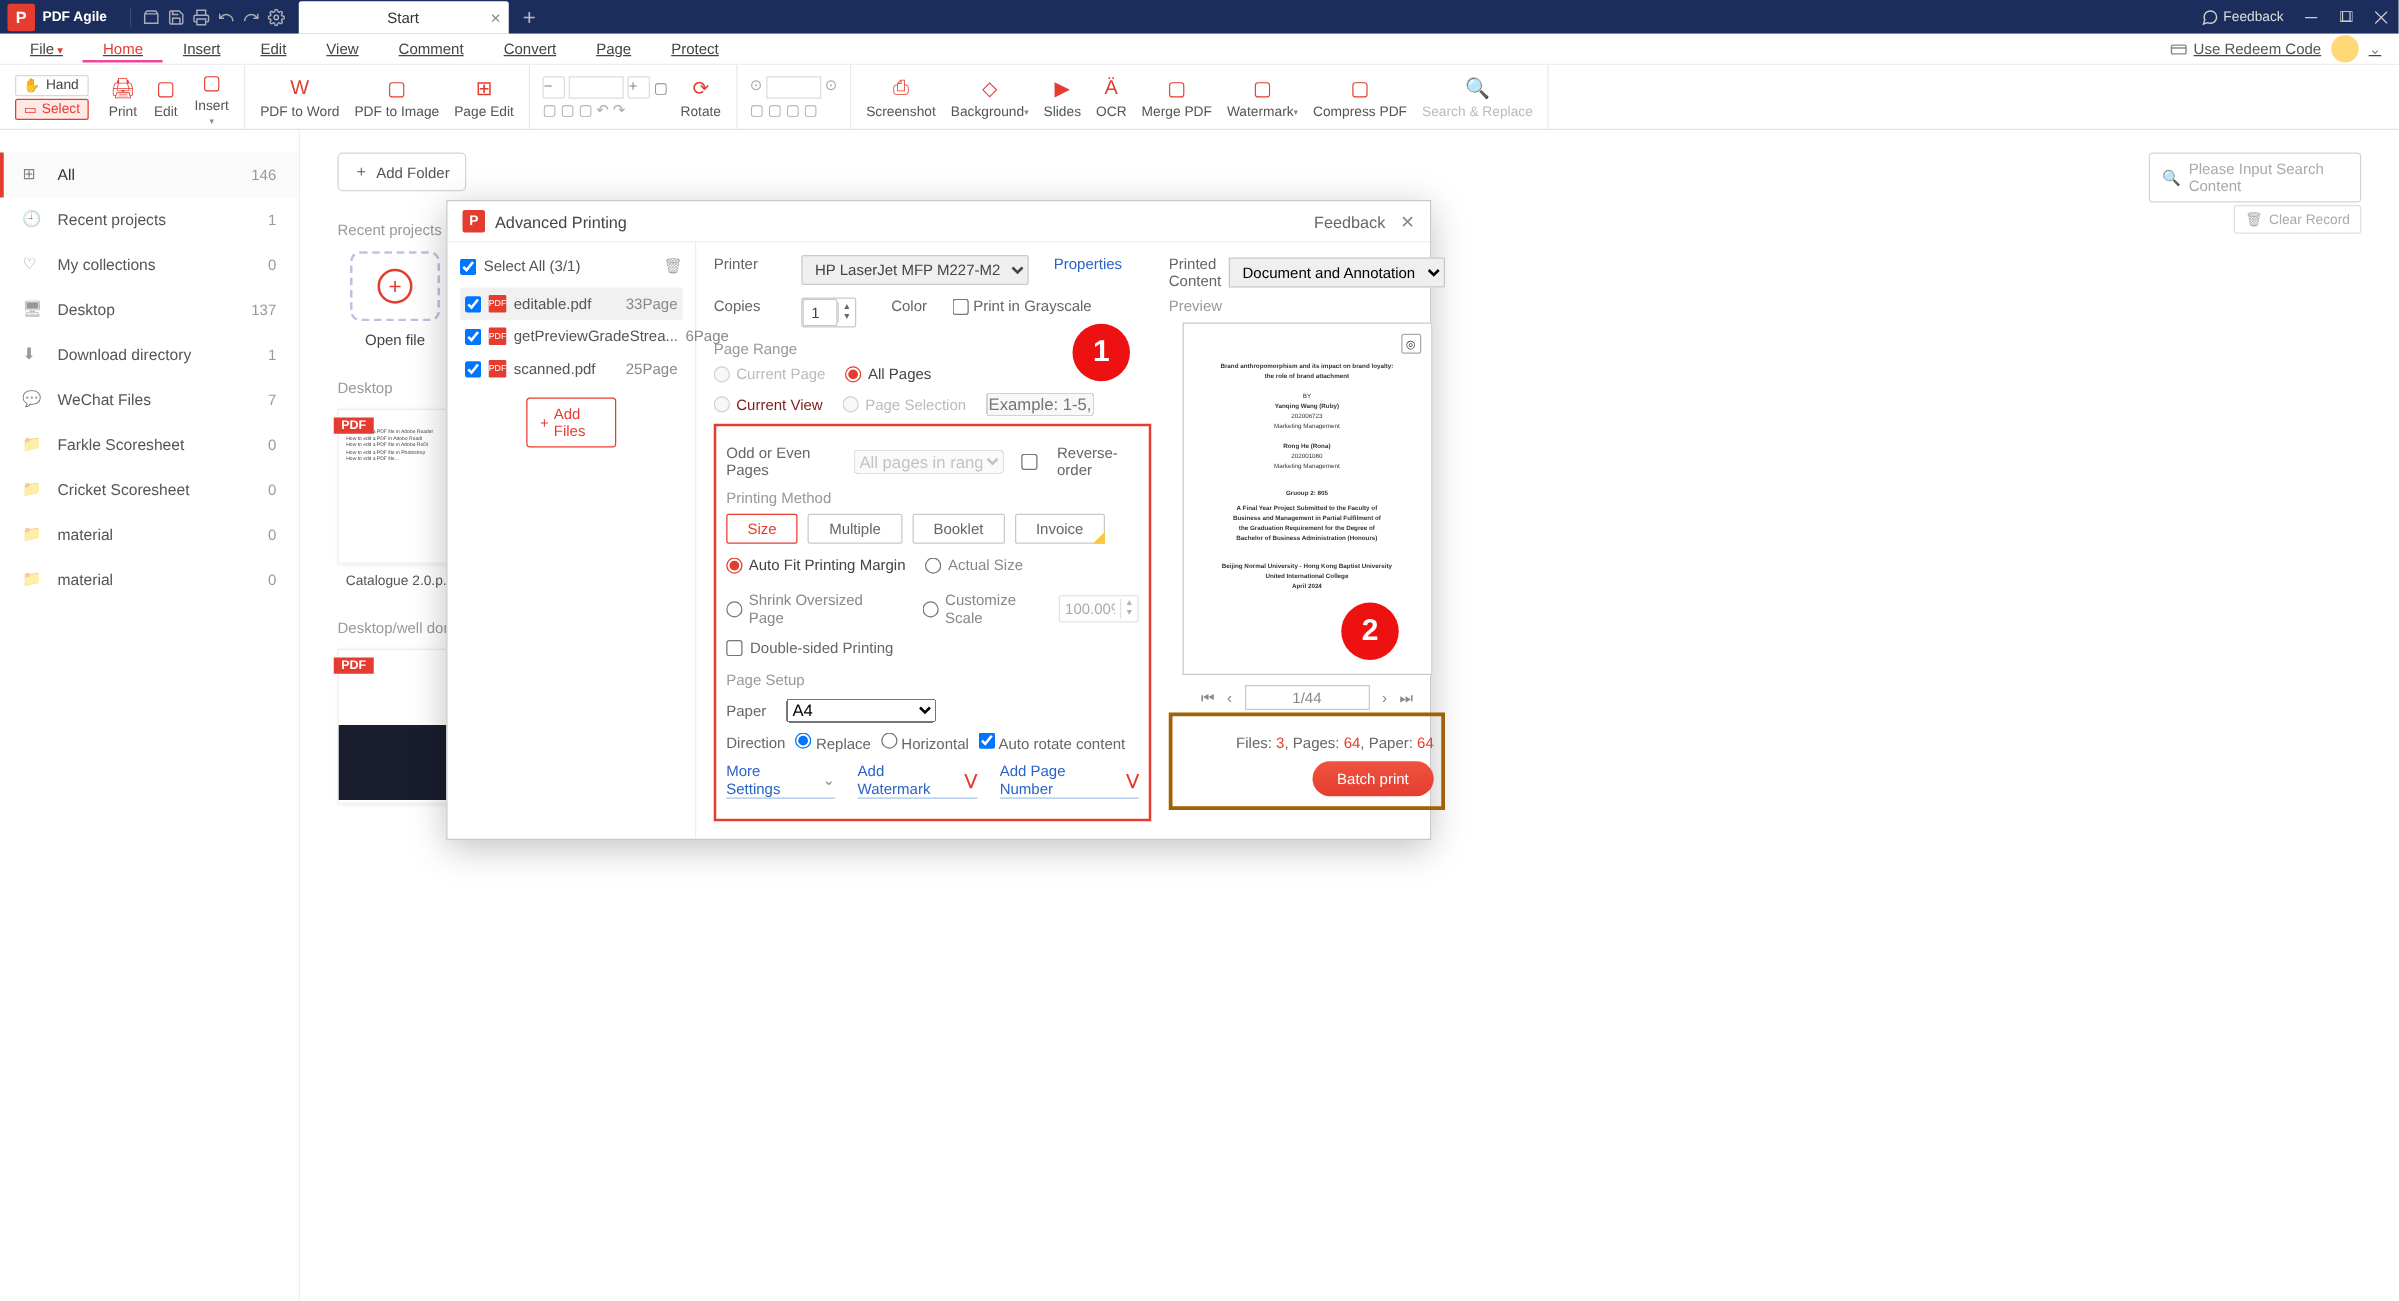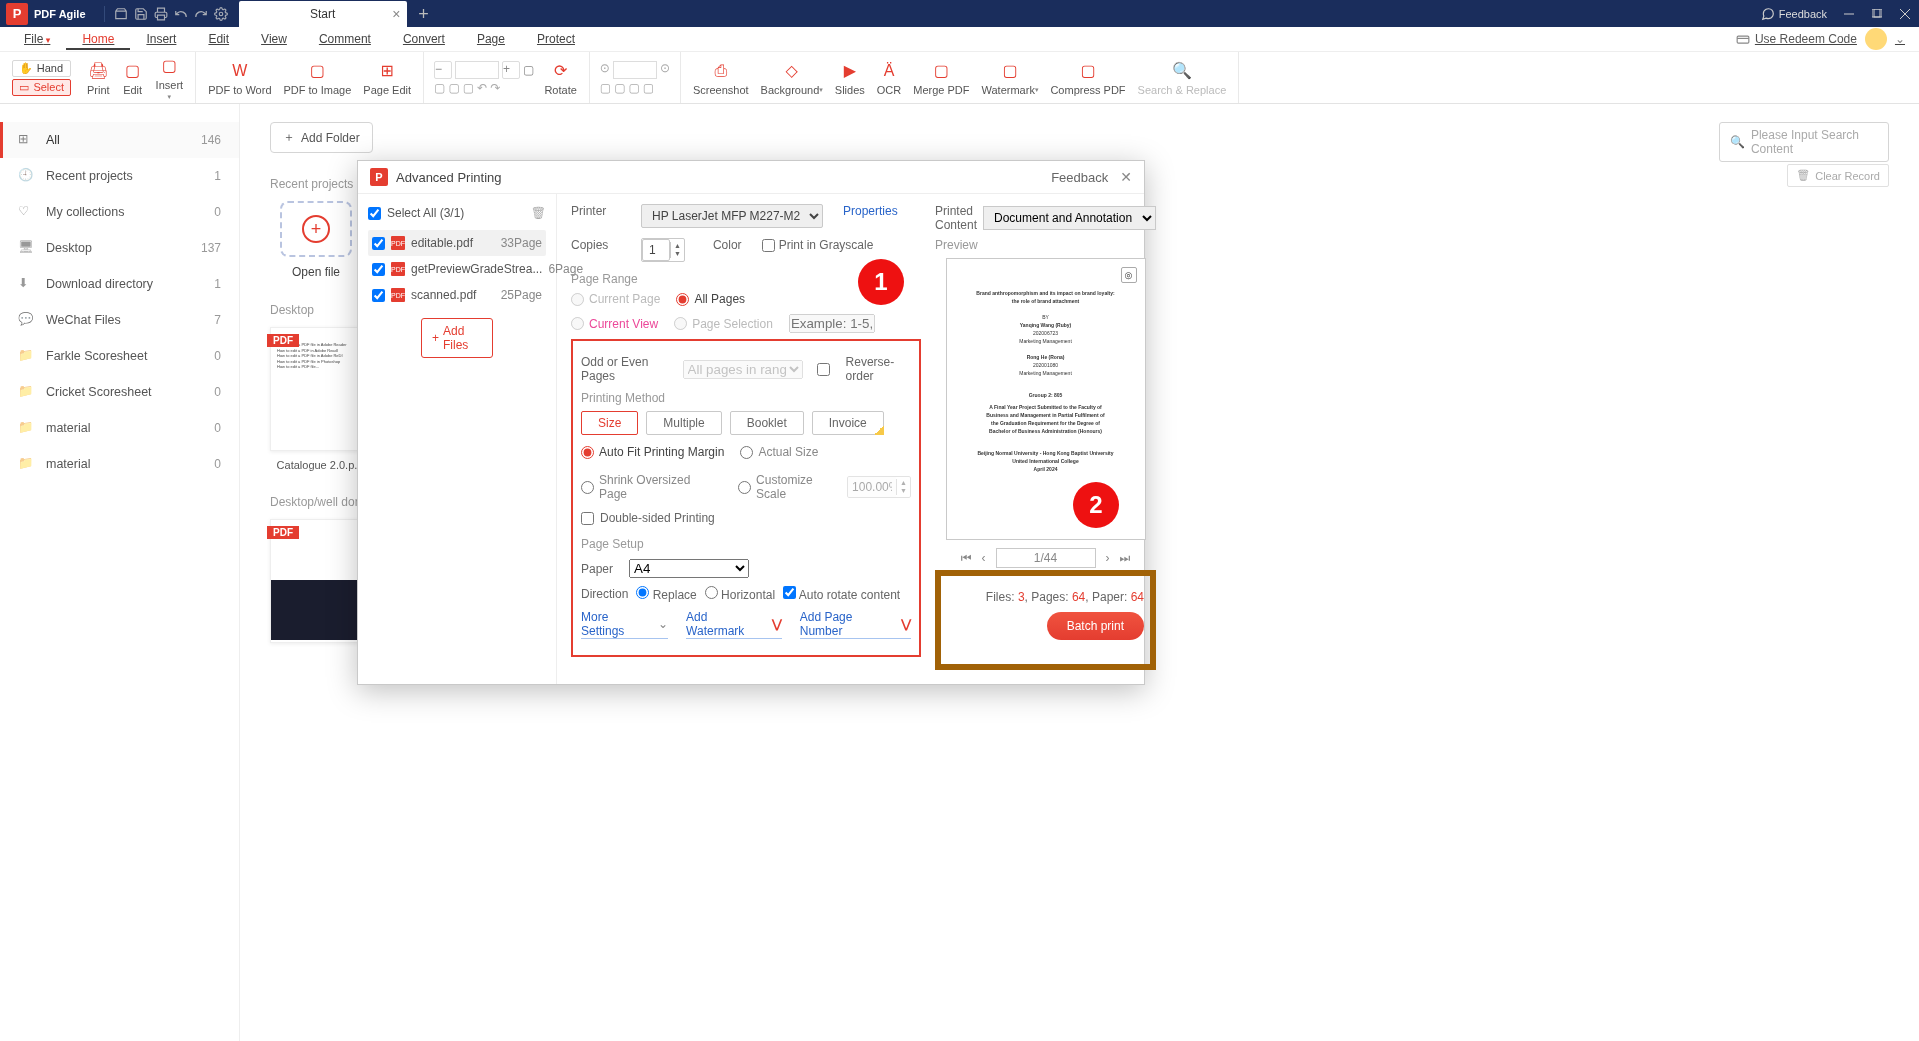--- a/index.html
+++ b/index.html
@@ -18,21 +18,21 @@
 .titlebar .spacer { flex: 1; }
 .titlebar .right-controls { display: flex; align-items: center; }
 .titlebar .feedback { display: flex; align-items: center; gap: 4px; margin-right: 8px; cursor: pointer;}
 .titlebar .win-btn { width: 28px; height: 27px; display:flex; align-items:center; justify-content:center; cursor:pointer;}
 
 
 .menubar { height: 25px; background: #fff; border-bottom: 1px solid #eee; display: flex; align-items: center; padding: 0 8px; font-size: 12px; text-decoration: underline;}
 .menubar .menu-item { padding: 3px 16px; cursor: pointer; color: #444;}
 .menubar .menu-item.file { color: #444; }
 .menubar .menu-item.file::after { content:" ▾"; color:#e43d30; font-size:9px;}
-.menubar .menu-item.active { color: #e43d30; border-bottom: 2px solid #404040; padding-bottom: 2px; }
+.menubar .menu-item.active { color: #e43d30; border-bottom: 2px solid #ec4899; padding-bottom: 2px; }
 .menubar .spacer { flex: 1; }
 .menubar .redeem { color: #555; cursor: pointer; display:flex; align-items:center; gap:5px;}
 .menubar .avatar { width:22px; height:22px; border-radius:50%; background:#ffd977; margin:0 8px;}
 .menubar .chev { color:#888; cursor:pointer; margin-right:6px;}
 
 
 .ribbon { height: 52px; background: #fff; border-bottom: 1px solid #e3e3e3; display:flex; align-items:center; padding: 0 8px; gap: 0; }
 .ribbon .group { display:flex; align-items:center; border-right:1px solid #e9e9e9; padding: 0 6px; height:100%;}
 .ribbon .tool-btn { display:flex; flex-direction:column; align-items:center; justify-content:center; height:100%; padding: 0 6px; cursor:pointer; font-size:11px; color:#555; gap:2px;}
 .ribbon .tool-btn .ti { width:22px; height:22px; display:flex; align-items:center; justify-content:center; color:#e43d30; font-size:16px;}
@@ -105,21 +105,21 @@
 .red-chev { color:#e43d30; font-weight:bold;}
 
 .annot { position:fixed; width:46px; height:46px; border-radius:50%; background:#e11; color:#fff; font-size:24px; font-weight:bold; display:flex; align-items:center; justify-content:center; z-index:999;}
 
 .preview-page { border:1px solid #c9c9c9; width:200px; height:282px; margin:6px auto 0; background:#fff; padding:16px 12px; font-size:5px; text-align:center; color:#333; line-height:1.6; position:relative;}
 .preview-nav { display:flex; align-items:center; justify-content:center; gap:10px; margin-top:8px; font-size:12px; color:#888;}
 .preview-nav .pn-box { border:1px solid #c9c9c9; width:100px; text-align:center; padding:2px;}
 .print-summary { text-align:right; font-size:12px; color:#666; margin-top:10px;}
 .print-summary .rn { color:#e43d30;}
 .batch-btn { background:linear-gradient(#f0533f,#e43d30); color:#fff; border:none; padding:7px 20px; border-radius:14px; cursor:pointer; font-size:12px; margin-top:8px; float:right;}
-.preview-wrap-hl { border:6px solid #a16207; padding:4px 6px 24px; margin-top:2px;}
+.preview-wrap-hl { border:3px solid #a16207; padding:4px 6px 8px; margin-top:2px;}
 .pc-row { display:flex; align-items:center; gap:6px; font-size:12px; color:#666; margin-bottom:6px;}
 .pc-row select { border:1px solid #c9c9c9; padding:3px 6px; font-size:12px;}
 svg { display:block;}
 </style>
 </head>
 <body>
 
 <div class="titlebar">
   <div class="logo">P</div>
   <span class="app-name">PDF Agile</span>
@@ -522,21 +522,21 @@
               <span style="color:#bbb;">Current Page</span>
             </label>
           <label>
               <input type="radio" name="pr" checked="" style="">
               <span style="color:#444;">All Pages</span>
             </label>
         </div>
         <div class="radio-row">
           <label>
               <input type="radio" name="pr" disabled="" style="">
-              <span style="color:#ec4899;">Current View</span>
+              <span style="color:#7f1d1d;">Current View</span>
             </label>
           <label>
               <input type="radio" name="pr" disabled="" style="">
               <span style="color:#bbb;">Page Selection</span>
             </label>
           <input type="text" disabled="" style="width: 86px; color: rgb(204, 204, 204);" placeholder="Example: 1-5,8,9-10">
         </div>
 
         <div class="highlight-box">
           <div class="inline">

